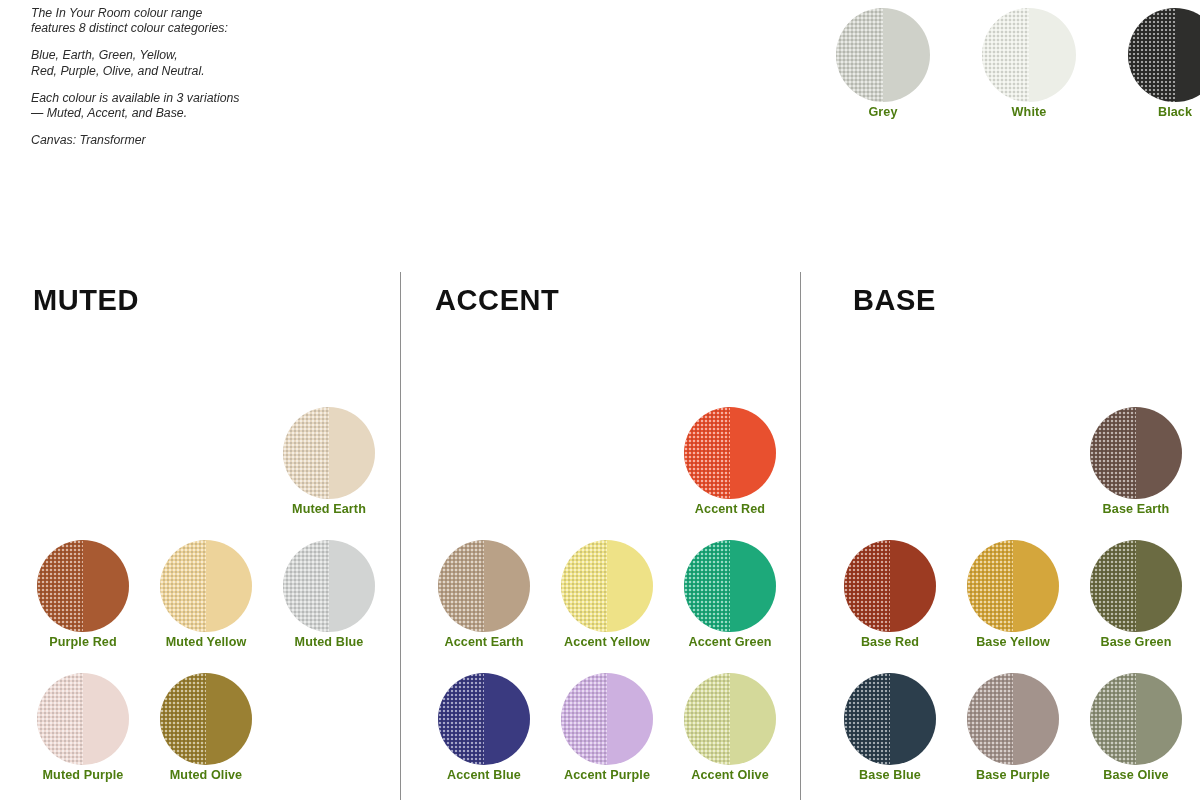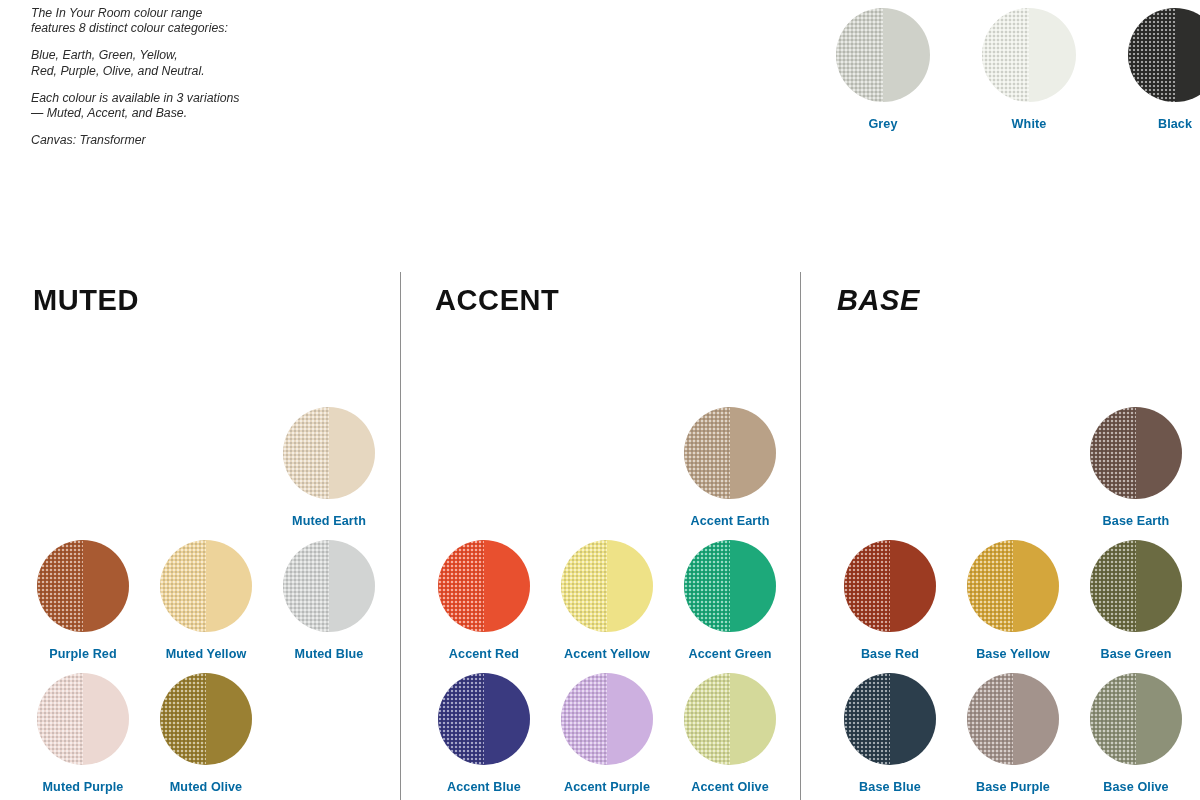--- a/index.html
+++ b/index.html
@@ -78,24 +78,24 @@
       radial-gradient(rgba(255,255,255,0.55) 0.9px, transparent 1.1px),
       radial-gradient(rgba(0,0,0,0.13) 0.9px, transparent 1.1px);
     background-size: 4px 4px, 4px 4px;
     background-position: 0 0, 2px 2px;
   }
 
   .sw-lg { width: 94px; height: 94px; }
   .sw-md { width: 92px; height: 92px; }
 
   .swatch-label {
-    margin-top: 15px;
+    margin-top: 3px;
     font-size: 12.6px;
     font-weight: bold;
-    color: #0369a1;
+    color: #4d7c0f;
     text-align: center;
     white-space: nowrap;
     letter-spacing: 0.1px;
   }
 
   
   .columns {
     position: absolute;
     left: 0;
     top: 272px;
@@ -113,21 +113,21 @@
   .column-title {
     position: absolute;
     left: 33px;
     top: 12px;
     font-size: 29px;
     font-weight: bold;
     letter-spacing: 0.6px;
     color: #111111;
   }
   .column:nth-child(2) .column-title { left: 34px; }
-  .column:nth-child(3) .column-title { left: 36px; font-style: italic; }
+  .column:nth-child(3) .column-title { left: 52px; }
 
   
   .grid {
     position: absolute;
     left: 22px;
     top: 135px;
     width: 368px;
     display: grid;
     grid-template-columns: repeat(3, 122px);
     grid-template-rows: 133px 133px 128px;
@@ -239,31 +239,31 @@
           </div>
         </div>
       </div>
       <div class="column">
         <div class="column-title">ACCENT</div>
         <div class="grid">
           <div class="cell empty"></div>
           <div class="cell empty"></div>
           <div class="cell">
             <div class="swatch sw-md">
+              <div class="half-textured" style="background: rgb(232, 80, 47);"></div>
+              <div class="half-smooth" style="background: rgb(232, 80, 47);"></div>
+            </div>
+            <div class="swatch-label">Accent Red</div>
+          </div>
+          <div class="cell">
+            <div class="swatch sw-md">
               <div class="half-textured" style="background: rgb(185, 161, 135);"></div>
               <div class="half-smooth" style="background: rgb(185, 161, 135);"></div>
             </div>
             <div class="swatch-label">Accent Earth</div>
-          </div>
-          <div class="cell">
-            <div class="swatch sw-md">
-              <div class="half-textured" style="background: rgb(232, 80, 47);"></div>
-              <div class="half-smooth" style="background: rgb(232, 80, 47);"></div>
-            </div>
-            <div class="swatch-label">Accent Red</div>
           </div>
           <div class="cell">
             <div class="swatch sw-md">
               <div class="half-textured" style="background: rgb(238, 226, 135);"></div>
               <div class="half-smooth" style="background: rgb(238, 226, 135);"></div>
             </div>
             <div class="swatch-label">Accent Yellow</div>
           </div>
           <div class="cell">
             <div class="swatch sw-md">

